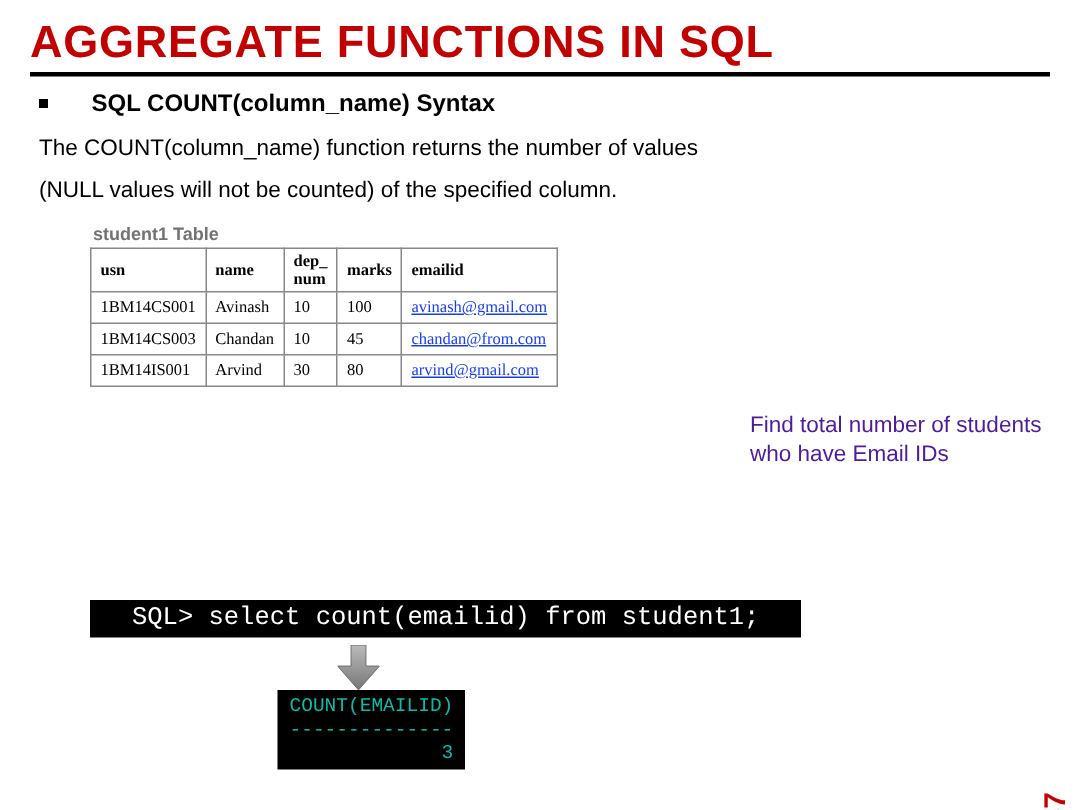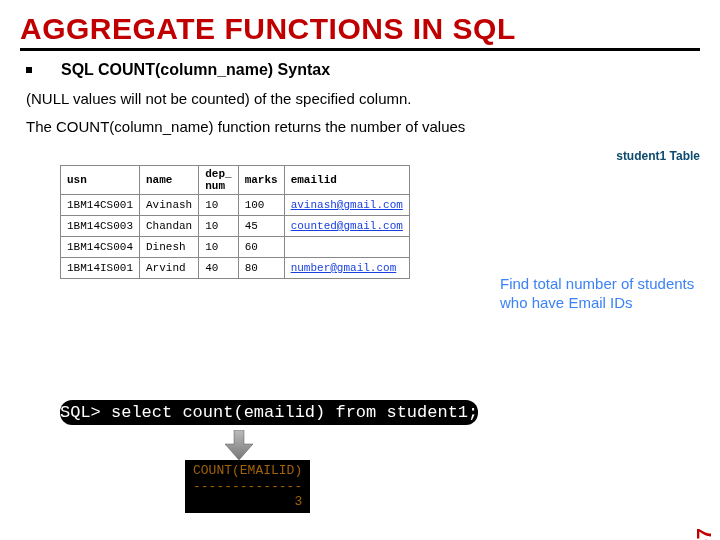--- a/index.html
+++ b/index.html
@@ -54,30 +54,29 @@
   }
   .body-text {
     font-size: 15px;
     margin: 4px 0 4px 6px;
     line-height: 1.6;
   }
   .table-wrap {
     margin: 10px 0 0 40px;
   }
   .table-caption {
-    color: #0c4a6e;
+    color: #737373;
     font-family: Verdana, Arial, sans-serif;
     font-size: 12px;
     font-weight: bold;
     margin: 0 0 2px 2px;
-    text-align: right;
   }
   table.data {
     border-collapse: collapse;
-    font-family: Liberation Mono, monospace;
+    font-family: Liberation Serif, serif;
     font-size: 11px;
   }
   table.data th, table.data td {
     border: 1px solid #888;
     padding: 2px 6px;
     text-align: left;
     height: 16px;
   }
   table.data th {
     font-weight: bold;
@@ -87,46 +86,45 @@
     color: #1a3fe0;
     text-decoration: underline;
   }
   .callout {
     position: absolute;
     top: 275px;
     left: 500px;
     width: 200px;
     font-size: 15px;
     line-height: 1.25;
-    color: #3b82f6;
+    color: #4c1d95;
   }
   .sql-block {
     position: absolute;
     top: 400px;
     left: 60px;
     background: #000;
     color: #fff;
     font-family: "Courier New", monospace;
     font-size: 17px;
-    padding: 3px 0;
+    padding: 3px 28px;
     white-space: pre;
-    border-radius: 12px;
   }
   .arrow {
     position: absolute;
     top: 430px;
     left: 225px;
   }
   .arrow svg { display: block; }
   .result-block {
     position: absolute;
     top: 460px;
     left: 185px;
     background: #000;
-    color: #a16207;
+    color: #14b8a6;
     font-family: "Courier New", monospace;
     font-size: 13px;
     padding: 3px 8px;
     white-space: pre;
     line-height: 1.2;
   }
   .page-num {
     position: absolute;
     right: 4px;
     bottom: 12px;
@@ -144,22 +142,22 @@
 <div class="slide">
 
   <h1 class="title">AGGREGATE FUNCTIONS IN SQL</h1>
   <hr class="rule">
 
   <div class="bullet-row">
     <span class="bullet"></span>
     <span class="subhead">SQL COUNT(column_name) Syntax</span>
   </div>
 
+  <p class="body-text">The COUNT(column_name) function returns the number of values</p>
   <p class="body-text">(NULL values will not be counted) of the specified column.</p>
-  <p class="body-text">The COUNT(column_name) function returns the number of values</p>
 
   <div class="table-wrap">
     <div class="table-caption">student1 Table</div>
     <table class="data">
       <thead>
         <tr>
           <th>usn</th>
           <th>name</th>
           <th style="white-space:pre;">dep_
 num</th>
@@ -173,35 +171,28 @@
           <td>Avinash</td>
           <td>10</td>
           <td>100</td>
           <td><span class="email-link">avinash@gmail.com</span></td>
         </tr>
         <tr>
           <td>1BM14CS003</td>
           <td>Chandan</td>
           <td>10</td>
           <td>45</td>
-          <td><span class="email-link">counted@gmail.com</span></td>
-        </tr>
-        <tr>
-          <td>1BM14CS004</td>
-          <td>Dinesh</td>
-          <td>10</td>
-          <td>60</td>
-          <td></td>
+          <td><span class="email-link">chandan@from.com</span></td>
         </tr>
         <tr>
           <td>1BM14IS001</td>
           <td>Arvind</td>
-          <td>40</td>
+          <td>30</td>
           <td>80</td>
-          <td><span class="email-link">number@gmail.com</span></td>
+          <td><span class="email-link">arvind@gmail.com</span></td>
         </tr>
       </tbody>
     </table>
   </div>
 
   <div class="callout">Find total number of students who have Email IDs</div>
 
   <div class="sql-block">SQL&gt; select count(emailid) from student1;</div>
 
   <div class="arrow">

